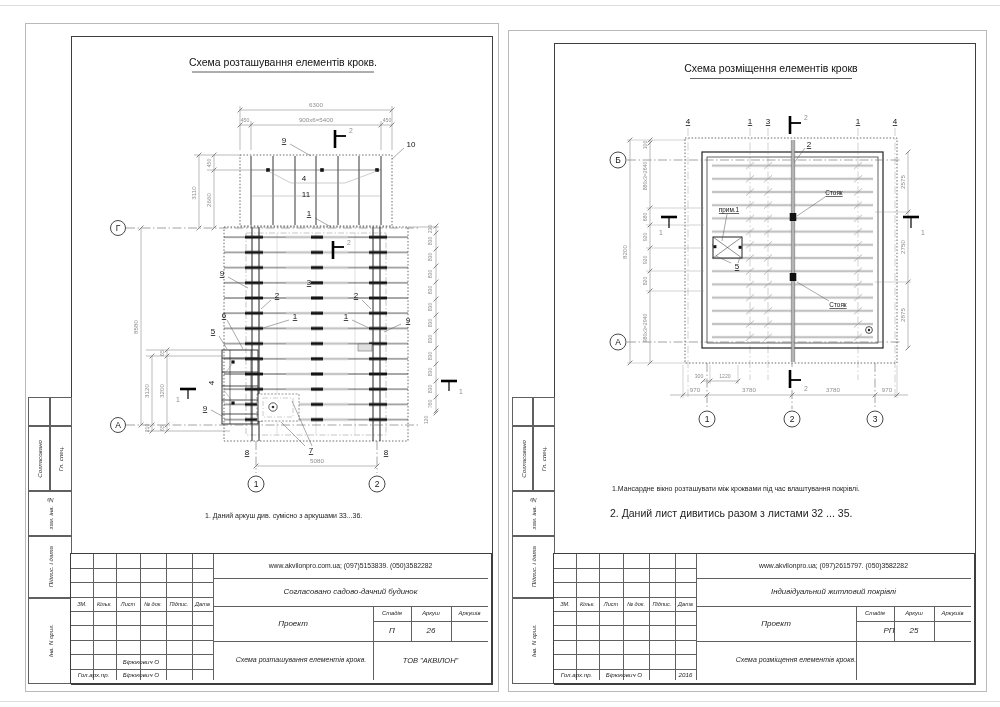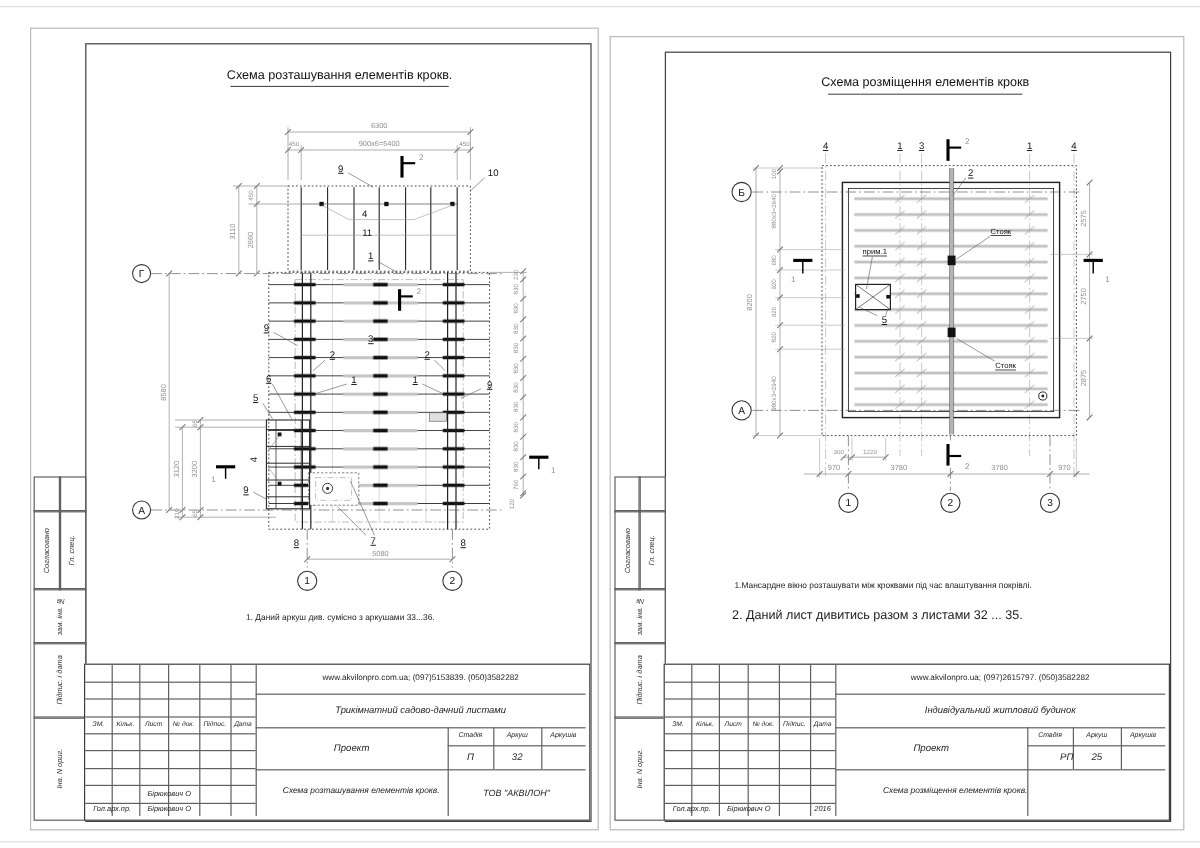--- a/index.html
+++ b/index.html
@@ -322,27 +322,27 @@
     <div class="tc" style="left:0;top:43px;width:22px;height:14px;font-size:5.6px">ЗМ.</div>
     <div class="tc" style="left:22px;top:43px;width:23px;height:14px;font-size:5.6px">Кільк.</div>
     <div class="tc" style="left:45px;top:43px;width:24px;height:14px;font-size:5.6px">Лист</div>
     <div class="tc" style="left:69px;top:43px;width:26px;height:14px;font-size:5.6px">№ док.</div>
     <div class="tc" style="left:95px;top:43px;width:26px;height:14px;font-size:5.6px">Підпис.</div>
     <div class="tc" style="left:121px;top:43px;width:21px;height:14px;font-size:5.6px">Дата</div>
     <div class="tc" style="left:45px;top:100px;width:50px;height:15px;font-size:6.2px">Бірюкович О</div>
     <div class="tc" style="left:0;top:115px;width:45px;height:12px;font-size:6.2px">Гол.арх.пр.</div>
     <div class="tc" style="left:45px;top:115px;width:50px;height:12px;font-size:6.2px">Бірюкович О</div>
     <div class="tc noitalic" style="left:142px;top:0;width:275px;height:24px;font-size:6.8px">www.akvilonpro.com.ua;  (097)5153839. (050)3582282</div>
-    <div class="tc" style="left:142px;top:24px;width:275px;height:28px;font-size:7.8px">Трикімнатний садово-дачний листами</div>
+    <div class="tc" style="left:142px;top:24px;width:275px;height:28px;font-size:7.8px">Согласовано садово-дачний будинок</div>
     <div class="tc" style="left:142px;top:52px;width:160px;height:35px;font-size:8px">Проект</div>
     <div class="tc" style="left:302px;top:52px;width:38px;height:15px;font-size:5.8px">Стадія</div>
     <div class="tc" style="left:340px;top:52px;width:40px;height:15px;font-size:5.8px">Аркуш</div>
     <div class="tc" style="left:380px;top:52px;width:37px;height:15px;font-size:5.8px">Аркушів</div>
     <div class="tc" style="left:302px;top:67px;width:38px;height:20px;font-size:8px">П</div>
-    <div class="tc" style="left:340px;top:67px;width:40px;height:20px;font-size:8px">32</div>
+    <div class="tc" style="left:340px;top:67px;width:40px;height:20px;font-size:8px">26</div>
     <div class="tc" style="left:142px;top:87px;width:160px;height:39px;font-size:7px;padding:0 8px">Схема розташування елементів крокв.</div>
     <div class="tc" style="left:302px;top:87px;width:115px;height:39px;font-size:7.5px">ТОВ "АКВІЛОН"</div>
   </div>
 
   <div class="sheet" style="left:508px;top:30px;width:477px;height:660px">
     <div class="frame" style="left:45px;top:12px;width:420px;height:640px"></div>
   </div>
   <div class="mbox" style="left:512px;top:397px;width:20px;height:28px"></div>
   <div class="mbox" style="left:532px;top:397px;width:21px;height:28px"></div>
   <div class="mbox" style="left:512px;top:425px;width:20px;height:65px">
@@ -559,21 +559,21 @@
     <div class="tc" style="left:0;top:43px;width:22px;height:14px;font-size:5.6px">ЗМ.</div>
     <div class="tc" style="left:22px;top:43px;width:23px;height:14px;font-size:5.6px">Кільк.</div>
     <div class="tc" style="left:45px;top:43px;width:24px;height:14px;font-size:5.6px">Лист</div>
     <div class="tc" style="left:69px;top:43px;width:26px;height:14px;font-size:5.6px">№ док.</div>
     <div class="tc" style="left:95px;top:43px;width:26px;height:14px;font-size:5.6px">Підпис.</div>
     <div class="tc" style="left:121px;top:43px;width:21px;height:14px;font-size:5.6px">Дата</div>
     <div class="tc" style="left:0;top:115px;width:45px;height:12px;font-size:6.2px">Гол.арх.пр.</div>
     <div class="tc" style="left:45px;top:115px;width:50px;height:12px;font-size:6.2px">Бірюкович О</div>
     <div class="tc" style="left:121px;top:115px;width:21px;height:12px;font-size:6.2px">2016</div>
     <div class="tc noitalic" style="left:142px;top:0;width:275px;height:24px;font-size:6.8px">www.akvilonpro.ua;  (097)2615797. (050)3582282</div>
-    <div class="tc" style="left:142px;top:24px;width:275px;height:28px;font-size:7.8px">Індивідуальний житловий будинок</div>
+    <div class="tc" style="left:142px;top:24px;width:275px;height:28px;font-size:7.8px">Індивідуальний житловий покрівлі</div>
     <div class="tc" style="left:142px;top:52px;width:160px;height:35px;font-size:8px">Проект</div>
     <div class="tc" style="left:302px;top:52px;width:38px;height:15px;font-size:5.8px">Стадія</div>
     <div class="tc" style="left:340px;top:52px;width:40px;height:15px;font-size:5.8px">Аркуш</div>
     <div class="tc" style="left:380px;top:52px;width:37px;height:15px;font-size:5.8px">Аркушів</div>
     <div class="tc" style="left:316px;top:67px;width:38px;height:20px;font-size:8px">РП</div>
     <div class="tc" style="left:340px;top:67px;width:40px;height:20px;font-size:8px">25</div>
     <div class="tc" style="left:142px;top:87px;width:160px;height:39px;font-size:7px;padding:0 20px">Схема розміщення елементів крокв.</div>
   </div>
 </div>
 

